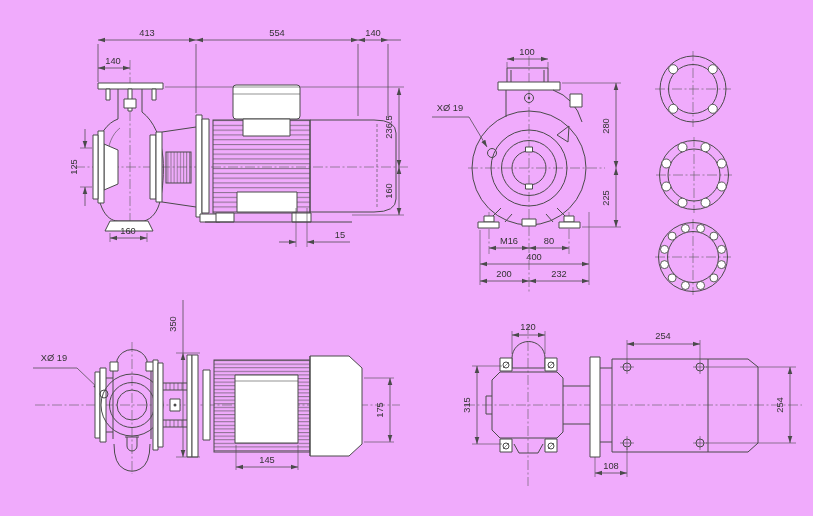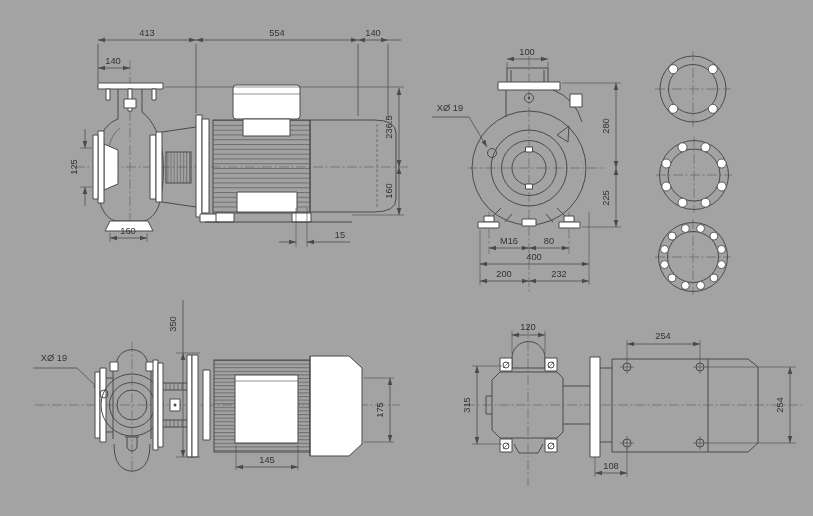--- a/index.html
+++ b/index.html
@@ -1,16 +1,16 @@
 <!DOCTYPE html>
 <html><head>
 <meta charset="utf-8">
 <style>
   html,body{margin:0;padding:0;background:#ffffff;}
-  .stage{position:relative;width:813px;height:516px;background:#a3a3a3;overflow:hidden;}
+  .stage{position:relative;width:813px;height:516px;background:#f0abfc;overflow:hidden;}
   svg{display:block;}
   .ln{fill:none;stroke:#4a4a4a;stroke-width:1;stroke-linejoin:round;}
   .lnw{fill:#ffffff;stroke:#4a4a4a;stroke-width:1;stroke-linejoin:round;}
   .thin{fill:none;stroke:#4a4a4a;stroke-width:.6;}
   .cl{fill:none;stroke:#5a5a5a;stroke-width:.6;stroke-dasharray:10 2.5 2 2.5;}
   .hid{fill:none;stroke:#5a5a5a;stroke-width:.7;stroke-dasharray:3 2;}
   .dim{fill:none;stroke:#4a4a4a;stroke-width:.75;}
   .hole{fill:#fff;stroke:#4a4a4a;stroke-width:.9;}
   .dot{fill:#4a4a4a;stroke:none;}
   text.dl{font:9.3px "Liberation Sans", sans-serif;fill:#333;text-anchor:middle;}

